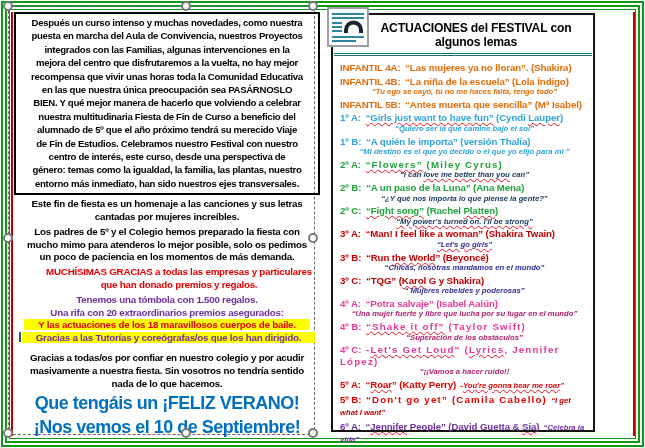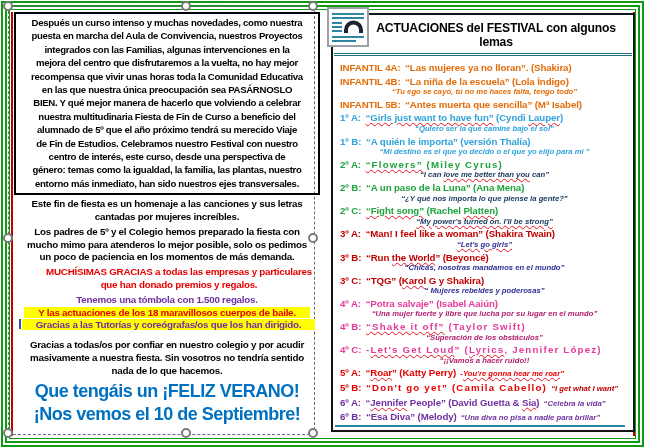--- a/index.html
+++ b/index.html
@@ -24,21 +24,21 @@
   .lp{font-weight:bold;font-size:9.8px;line-height:12.8px;letter-spacing:-0.25px;
       text-align:center;white-space:pre-line;margin:0 0 2px;}
   .lp.nogap{margin-bottom:0;}
   .lp.gap{margin-top:7px;}
   .lp.big{font-size:18px;line-height:22.5px;letter-spacing:-0.5px;margin:1px 0 0;white-space:nowrap;}
   .lp .hl{padding:0 14px;}
   .text-cursor{display:inline-block;width:2px;height:10px;background:#2F5496;margin-right:1px;
                vertical-align:-1px;}
 
   
-  .right-box{position:absolute;left:331px;top:13px;width:304px;height:419px;border:2px solid #141414;
+  .right-box{position:absolute;left:331px;top:13px;width:264px;height:419px;border:2px solid #141414;
              box-sizing:border-box;background:#fff;}
   .logo{position:absolute;left:-6px;top:-8px;width:42px;height:40px;background:#fff;
         border:2px solid #9aa0a6;box-sizing:border-box;z-index:6;}
   .r-title{margin:0 1px;text-align:center;font-weight:bold;font-size:12.2px;color:#000;
            padding:6px 0 4px 26px;border-bottom:3px double #1F6F80;letter-spacing:-0.2px;}
   .acts{padding:4px 4px 0 7px;}
   .act{font-weight:bold;font-size:9.7px;line-height:11.6px;margin-top:2px;letter-spacing:-0.1px;}
   .act .lab{margin-right:2px;}
   .spaced{letter-spacing:1.2px;}
   .quote{text-align:center;font-size:7.7px;font-weight:bold;font-style:italic;line-height:9.6px;
@@ -87,20 +87,21 @@
     </div>
     <div>
         <div class="lp" style="color: rgb(0, 0, 0);"><span>Este fin de fiesta es un homenaje a las canciones y sus letras
 cantadas por mujeres increíbles.</span></div>
         <div class="lp" style="color: rgb(0, 0, 0);"><span>Los padres de 5º y el Colegio hemos preparado la fiesta con
 mucho mimo para atenderos lo mejor posible, solo os pedimos
 un poco de paciencia en los momentos de más demanda.</span></div>
         <div class="lp" style="color: rgb(230, 0, 0); padding-left: 24px;"><span>MUCHÍSIMAS GRACIAS a todas las empresas y particulares
 que han donado premios y regalos.</span></div>
         <div class="lp nogap" style="color: rgb(112, 48, 160);"><span>Tenemos una tómbola con 1.500 regalos.</span></div>
+        <div class="lp nogap" style="color: rgb(112, 48, 160);"><span>Una rifa con 20 extraordinarios premios asegurados:</span></div>
         <div class="lp nogap" style="color: rgb(230, 0, 0);"><span class="hl" style="background: rgb(255, 255, 0);">Y las actuaciones de los 18 maravillosos cuerpos de baile.</span></div>
         <div class="lp nogap" style="color: rgb(112, 48, 160);"><span class="text-cursor"></span><span class="hl" style="background: rgb(255, 255, 0);">Gracias a las Tutorías y coreógrafas/os que los han dirigido.</span></div>
         <div class="lp gap" style="color: rgb(0, 0, 0);"><span>Gracias a todas/os por confiar en nuestro colegio y por acudir
 masivamente a nuestra fiesta. Sin vosotros no tendría sentido
 nada de lo que hacemos.</span></div>
         <div class="lp big" style="color: rgb(0, 112, 192);"><span>Que tengáis un ¡FELIZ VERANO!</span></div>
         <div class="lp big" style="color: rgb(0, 112, 192);"><span>¡Nos vemos el 10 de Septiembre!</span></div>
       </div>
   </div>
 

